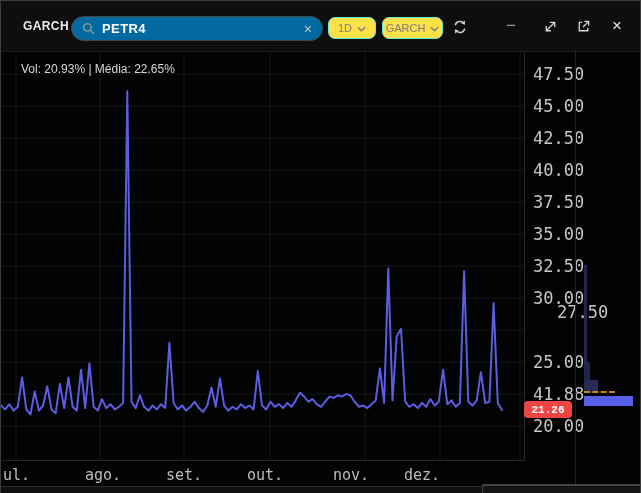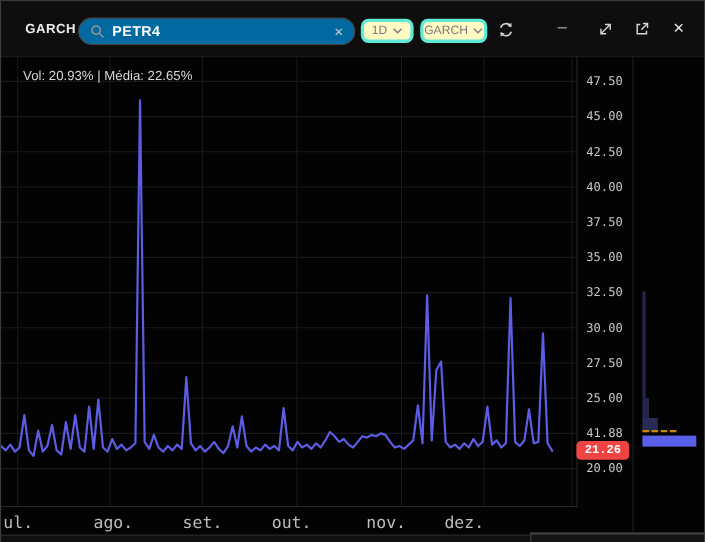--- a/index.html
+++ b/index.html
@@ -9,34 +9,34 @@
   }
   
   #frame{position:absolute;inset:0;border:1px solid #3c3c3c;border-bottom:none;pointer-events:none;z-index:50;}
   
   #topbar{position:absolute;left:0;top:0;width:641px;height:51px;background:#0e0e0f;border-bottom:1px solid #1a1a1a;}
   #win-title{position:absolute;left:23px;top:19px;font-size:12px;font-weight:bold;color:#ececec;letter-spacing:.4px;}
   #searchbox{position:absolute;left:71px;top:16px;width:252px;height:25px;border:1.5px solid #474747;border-radius:14px;background:#0369a1;display:flex;align-items:center;box-sizing:border-box;padding:0 10px;}
   #searchbox .mag{flex:0 0 auto;margin-right:7px;display:flex;}
   #search-value{flex:1;color:#fff;font-weight:bold;font-size:13px;letter-spacing:.4px;background:transparent;border:none;outline:none;font-family:"Liberation Sans",sans-serif;padding:0;}
   #search-clear{flex:0 0 auto;color:#c9c9c9;font-size:14px;line-height:1;cursor:pointer;}
-  .pillbtn{position:absolute;top:17px;height:22px;border:3px solid #5eead4;border-radius:7px;background:#fef9c3;color:#7d7d7d;font-size:11px;display:flex;align-items:center;justify-content:center;gap:5px;box-sizing:border-box;cursor:pointer;}
+  .pillbtn{position:absolute;top:17px;height:22px;border:1px solid #5eead4;border-radius:7px;background:#fde047;color:#7d7d7d;font-size:11px;display:flex;align-items:center;justify-content:center;gap:5px;box-sizing:border-box;cursor:pointer;}
   #tf-btn{left:328px;width:48px;}
   #model-btn{left:382px;width:61px;overflow:hidden;}
   .iconbtn{position:absolute;display:flex;align-items:center;justify-content:center;cursor:pointer;background:none;border:none;padding:0;}
   #refresh-btn{left:450px;top:18px;width:20px;height:20px;}
   #min-btn{left:501px;top:14px;width:20px;height:24px;color:#9a9a9a;font-size:17px;}
   #expand-btn{left:541px;top:19px;width:18px;height:18px;}
   #ext-btn{left:574px;top:19px;width:18px;height:18px;}
   #close-btn{left:606px;top:14px;width:22px;height:24px;color:#e6e6e6;font-size:17px;}
   
   #plot{position:absolute;left:1px;top:51px;width:523px;height:409px;border-right:1px solid #272727;border-bottom:1px solid #272727;cursor:crosshair;}
   #overlay-stats{position:absolute;left:21px;top:62px;font-size:12px;color:#d8d8d8;z-index:5;}
   #yaxis{position:absolute;left:525px;top:51px;width:50px;height:434px;font-family:"DejaVu Sans Mono",monospace;}
-  .ytick{position:absolute;left:8px;font-size:11px;color:#c6c6c6;transform:translateY(-50%);}
+  .ytick{position:absolute;left:8px;font-size:17px;color:#c6c6c6;transform:translateY(-50%);}
   #last-badge{position:absolute;left:524px;width:48px;height:17px;border-radius:4px;background:#ef4444;color:#fff;font-family:Liberation Mono, monospace;font-size:11px;font-weight:bold;display:flex;align-items:center;justify-content:center;z-index:6;}
   #vsep{position:absolute;left:575px;top:51px;width:1px;height:434px;background:#212121;}
   #xaxis{position:absolute;left:1px;top:464px;width:523px;height:16px;font-family:"DejaVu Sans Mono",monospace;}
   .xtick{position:absolute;top:2px;font-size:15px;color:#bdbdbd;}
   #hist-panel{position:absolute;left:576px;top:51px;width:63px;height:434px;}
   .hist-bar{position:absolute;left:8px;}
   #mean-line{position:absolute;left:8px;width:31px;height:0;border-top:2px dashed #c8860a;z-index:4;}
   
   #strip-left{position:absolute;left:0;top:486px;width:482px;height:7px;background:#101010;border-top:1px solid #2b2b2b;}
   #strip-right{position:absolute;left:482px;top:484px;width:159px;height:9px;background:#151515;border-top:2px solid #414141;border-left:1px solid #414141;box-sizing:border-box;}
@@ -146,21 +146,21 @@
 
   <div id="yaxis">
       <div class="ytick" style="top: 23px;">47.50</div>
       <div class="ytick" style="top: 55px;">45.00</div>
       <div class="ytick" style="top: 87px;">42.50</div>
       <div class="ytick" style="top: 119px;">40.00</div>
       <div class="ytick" style="top: 151px;">37.50</div>
       <div class="ytick" style="top: 183px;">35.00</div>
       <div class="ytick" style="top: 215px;">32.50</div>
       <div class="ytick" style="top: 247px;">30.00</div>
-      <div class="ytick" style="top: 279px;">27.50</div>
+      <div class="ytick" style="top: 261px; margin-left: 24px;">27.50</div>
       <div class="ytick" style="top: 311px;">25.00</div>
       <div class="ytick" style="top: 343px;">41.88</div>
       <div class="ytick" style="top: 375px;">20.00</div>
     </div>
   <div id="last-badge" style="top: 401.372px;">21.26</div>
   <div id="vsep"></div>
   <div id="xaxis">
       <div class="xtick" style="left: 2px;">ul.</div>
       <div class="xtick" style="left: 84px;">ago.</div>
       <div class="xtick" style="left: 165px;">set.</div>

